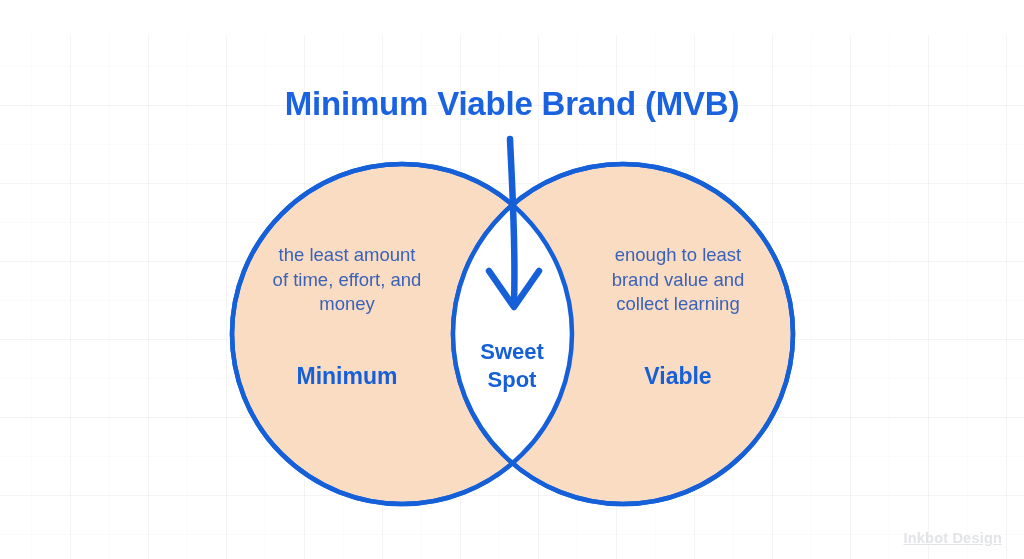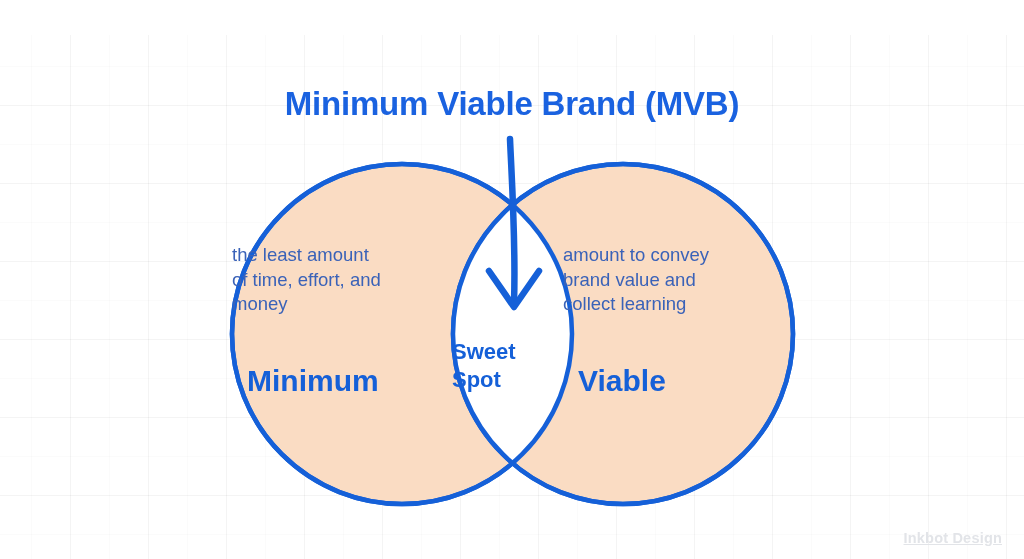--- a/index.html
+++ b/index.html
@@ -46,30 +46,31 @@
   }
 
   #venn {
     position: absolute;
     left: 0;
     top: 0;
   }
 
   .txt {
     position: absolute;
+    text-align: center;
     line-height: 1.33;
     white-space: pre-line;
   }
   .body-txt {
     font-size: 18.5px;
     color: #3A62B8;
     font-weight: normal;
   }
   .label-txt {
-    font-size: 30px;
+    font-size: 23px;
     color: #1560D8;
     font-weight: bold;
   }
   #left-body  { left: 232px; top: 208px; width: 230px; }
   #right-body { left: 563px; top: 208px; width: 230px; }
   #left-label { left: 247px; top: 326px; width: 200px; }
   #right-label{ left: 578px; top: 326px; width: 200px; }
   #center-label {
     left: 452px; top: 303px; width: 120px;
     font-size: 22px; color: #1560D8; font-weight: bold; line-height: 1.28;
@@ -114,21 +115,21 @@
     <circle cx="623" cy="299" r="170" fill="none" stroke="#1560D8" stroke-width="4.5"></circle>
 
     <path d="M 510 104 C 512 150, 516 210, 514 268" fill="none" stroke="#1560D8" stroke-width="6.5" stroke-linecap="round"></path>
     <path d="M 489 236 L 514 272 L 539 236" fill="none" stroke="#1560D8" stroke-width="6.5" stroke-linecap="round" stroke-linejoin="round"></path>
   </svg>
 
   <div class="txt body-txt" id="left-body">the least amount
 of time, effort, and
 money</div>
 
-  <div class="txt body-txt" id="right-body">amount to convey
+  <div class="txt body-txt" id="right-body">enough to least
 brand value and
 collect learning</div>
 
   <div class="txt label-txt" id="left-label">Minimum</div>
 
   <div class="txt label-txt" id="right-label">Viable</div>
 
   <div class="txt" id="center-label">Sweet
 Spot</div>
 

